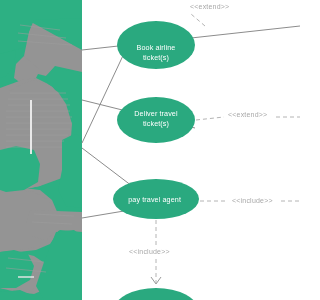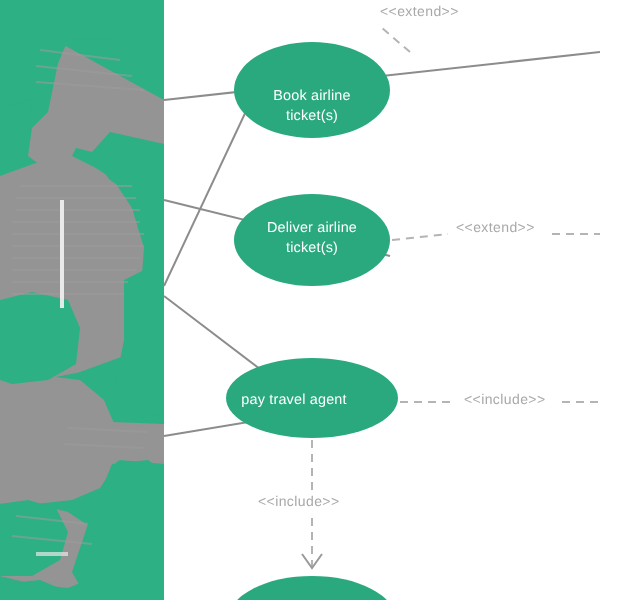--- a/index.html
+++ b/index.html
@@ -145,25 +145,25 @@
     <ellipse cx="156" cy="199" rx="43" ry="20" fill="#2aa97f"></ellipse>
     <ellipse cx="156" cy="310" rx="42" ry="22" fill="#2aa97f"></ellipse>
   </svg>
 
   <div class="uc-label" style="left:117px; top:43px; width:78px;">
     <div>Book airline</div>
     <div>ticket(s)</div>
   </div>
 
   <div class="uc-label" style="left:117px; top:109px; width:78px;">
-    <div>Deliver airline</div>
+    <div>Deliver travel</div>
     <div>ticket(s)</div>
   </div>
 
-  <div class="uc-label" style="left:113px; top:195px; width:68px;">
+  <div class="uc-label" style="left:113px; top:195px; width:68px;text-align:right;">
     <div>pay travel agent</div>
   </div>
 
   <div class="stereotype" style="left:190px; top:2px;">&lt;&lt;extend&gt;&gt;</div>
   <div class="stereotype" style="left:228px; top:110px;">&lt;&lt;extend&gt;&gt;</div>
   <div class="stereotype" style="left:232px; top:196px;">&lt;&lt;include&gt;&gt;</div>
   <div class="stereotype" style="left:129px; top:247px;">&lt;&lt;include&gt;&gt;</div>
 
 </div>
 

